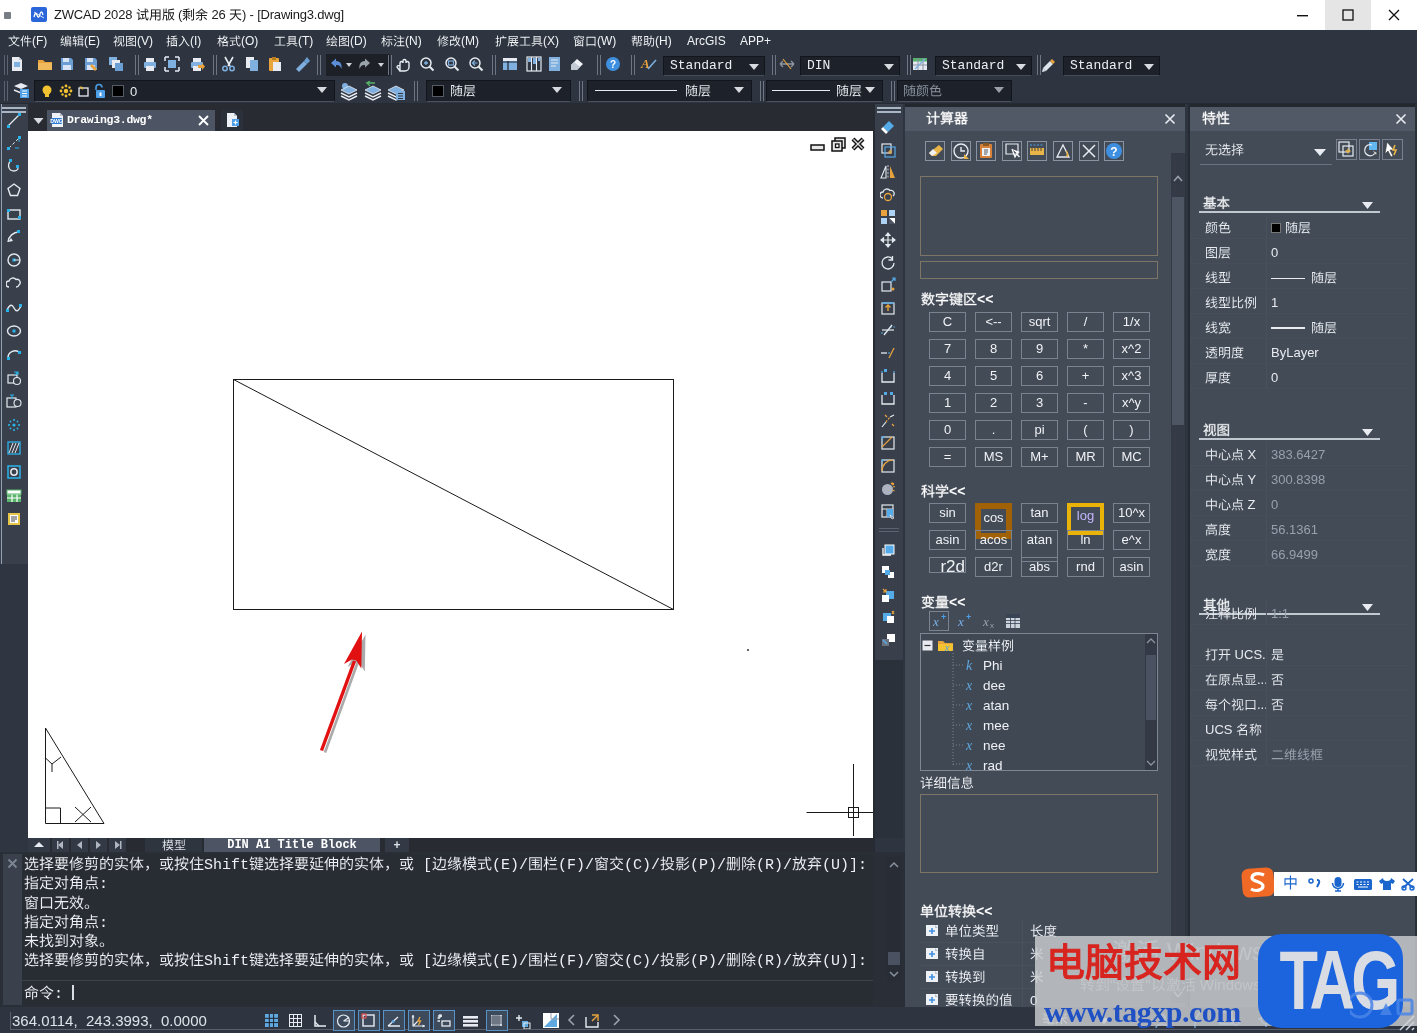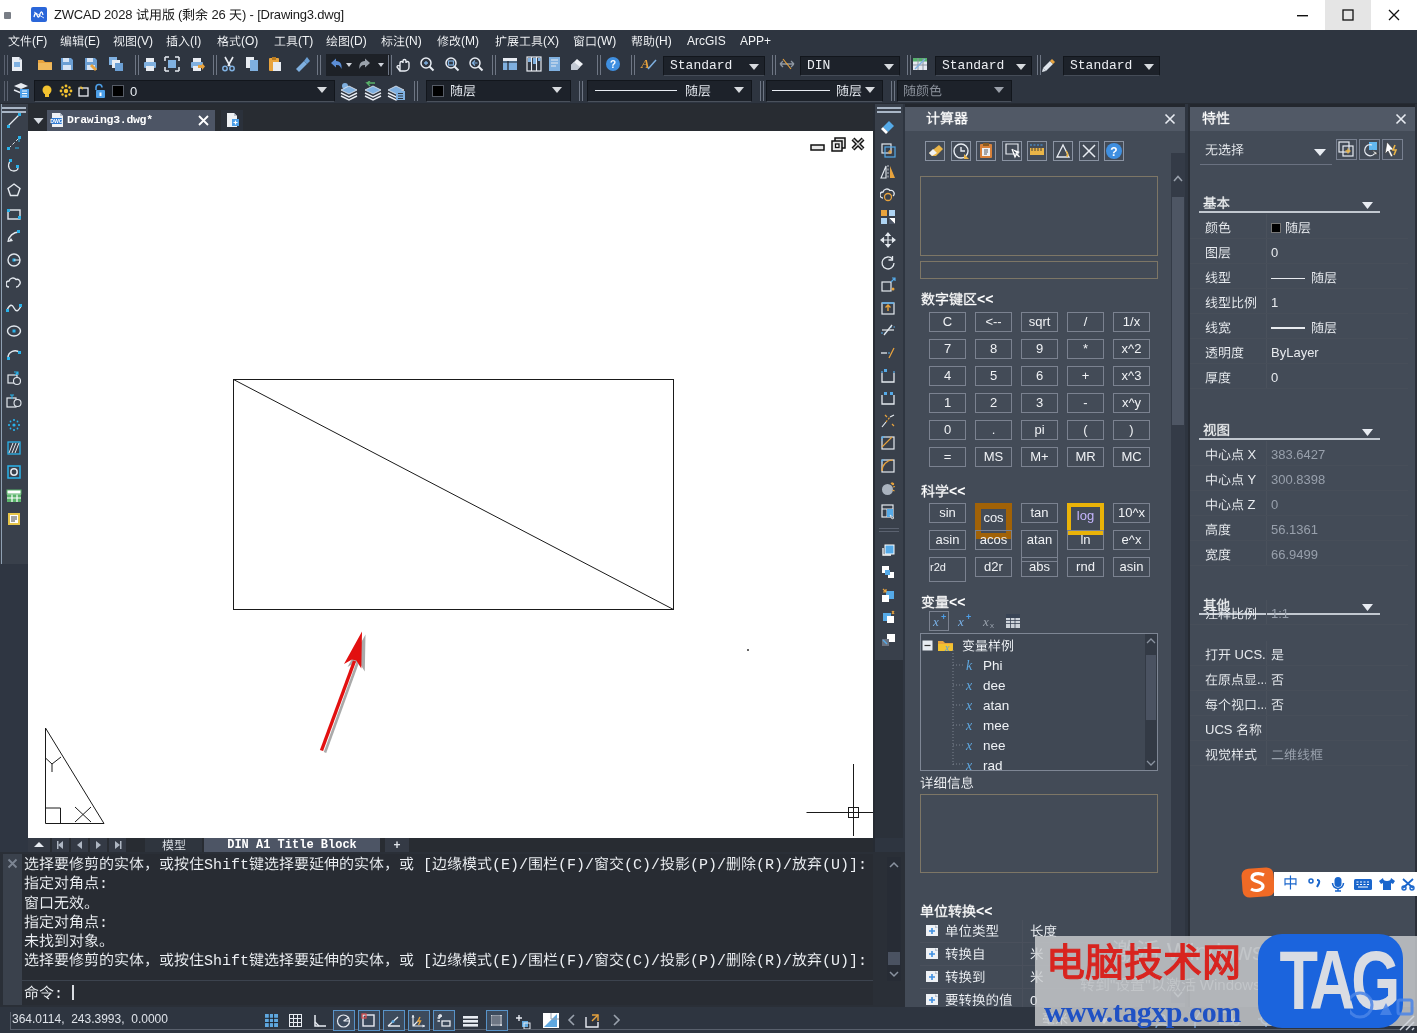--- a/index.html
+++ b/index.html
@@ -929,21 +929,21 @@
 <div class="a" style="left:929px;top:503px;width:37px;height:20px;border:1px solid #7b8290;color:#f0f2f5;font-size:13px;text-align:center;line-height:18px">sin</div>
 <div class="a" style="left:975px;top:503px;width:37px;height:36px;border:6px solid #a16207;color:#f0f2f5;font-size:13px;text-align:center;line-height:18px">cos</div>
 <div class="a" style="left:1021px;top:503px;width:37px;height:20px;border:1px solid #7b8290;color:#f0f2f5;font-size:13px;text-align:center;line-height:18px">tan</div>
 <div class="a" style="left:1067px;top:503px;width:37px;height:32px;border:4px solid #eab308;color:#c4b5fd;font-size:13px;text-align:center;line-height:18px">log</div>
 <div class="a" style="left:1113px;top:503px;width:37px;height:20px;border:1px solid #7b8290;color:#f0f2f5;font-size:13px;text-align:center;line-height:18px">10^x</div>
 <div class="a" style="left:929px;top:530px;width:37px;height:20px;border:1px solid #7b8290;color:#f0f2f5;font-size:13px;text-align:center;line-height:18px">asin</div>
 <div class="a" style="left:975px;top:530px;width:37px;height:20px;border:1px solid #7b8290;color:#f0f2f5;font-size:13px;text-align:center;line-height:18px">acos</div>
 <div class="a" style="left:1021px;top:530px;width:37px;height:32px;border:1px solid #7b8290;color:#f0f2f5;font-size:13px;text-align:center;line-height:18px">atan</div>
 <div class="a" style="left:1067px;top:530px;width:37px;height:20px;border:1px solid #7b8290;color:#f0f2f5;font-size:13px;text-align:center;line-height:18px">ln</div>
 <div class="a" style="left:1113px;top:530px;width:37px;height:20px;border:1px solid #7b8290;color:#f0f2f5;font-size:13px;text-align:center;line-height:18px">e^x</div>
-<div class="a" style="left:929px;top:557px;width:37px;height:25px;border:1px solid #7b8290;color:#f0f2f5;font-size:11px;text-align:left;line-height:18px">r2d</div>
+<div class="a" style="left:929px;top:557px;width:37px;height:16px;border:1px solid #7b8290;color:#f0f2f5;font-size:17px;text-align:right;line-height:18px">r2d</div>
 <div class="a" style="left:975px;top:557px;width:37px;height:20px;border:1px solid #7b8290;color:#f0f2f5;font-size:13px;text-align:center;line-height:18px">d2r</div>
 <div class="a" style="left:1021px;top:557px;width:37px;height:20px;border:1px solid #7b8290;color:#f0f2f5;font-size:13px;text-align:center;line-height:18px">abs</div>
 <div class="a" style="left:1067px;top:557px;width:37px;height:20px;border:1px solid #7b8290;color:#f0f2f5;font-size:13px;text-align:center;line-height:18px">rnd</div>
 <div class="a" style="left:1113px;top:557px;width:37px;height:20px;border:1px solid #7b8290;color:#f0f2f5;font-size:13px;text-align:center;line-height:18px">asin</div>
 <div class="a" style="left:921px;top:594px;font-size:14px;font-weight:bold;color:#fff"><span class="t"><svg class="b" style="width:2em;height:1em" viewBox="0 0 2000 1000" fill="currentColor">
         <use href="#g53D8"></use>
         <use href="#g91CF" x="1000"></use>
       </svg>&lt;&lt;</span></div>
 <div class="a" style="left:929px;top:611px;width:20px;height:20px;border:1px solid #7b8290"></div>
 <svg class="a" style="left:930px;top:612px" width="18" height="18" viewBox="0 0 18 18">
@@ -1342,21 +1342,21 @@
       <span class="vline"></span>
       <span class="val gray"><span class="t"><svg style="width:4em;height:1em" viewBox="0 0 4000 1000" fill="currentColor">
             <use href="#g4E8C"></use>
             <use href="#g7EF4" x="1000"></use>
             <use href="#g7EBF" x="2000"></use>
             <use href="#g6846" x="3000"></use>
           </svg></span></span>
     </div>
   </div>
 <div class="a" style="left:0;top:1007px;width:1417px;height:26px;background:#2e3540"></div>
-<div class="a" style="left:12px;top:1012px;font-size:12px;color:#dfe3e9;letter-spacing:0px">364.0114,&nbsp; 243.3993,&nbsp; 0.0000</div>
+<div class="a" style="left:12px;top:1012px;font-size:15px;color:#dfe3e9;letter-spacing:0px">364.0114,&nbsp; 243.3993,&nbsp; 0.0000</div>
 <div class="a" style="left:10px;top:1029px;width:1390px;height:1px;background:#59606c"></div>
 <div class="a" style="left:10px;top:1012px;width:1px;height:18px;background:#59606c"></div>
 <svg class="a" style="left:264px;top:1013px" width="16" height="16" viewBox="0 0 16 16">
     <rect x="1" y="1" width="13" height="13" fill="#5fa8e0"></rect>
     <path d="M1 5.3 h13 M1 9.6 h13 M5.3 1 v13 M9.6 1 v13" stroke="#1d222a" stroke-width="1"></path>
   </svg>
 <svg class="a" style="left:288px;top:1013px" width="16" height="16" viewBox="0 0 16 16">
     <rect x="1.5" y="1.5" width="12" height="12" fill="none" stroke="#e8ecf2" stroke-width="1"></rect>
     <path d="M1.5 5.5 h12 M1.5 9.5 h12 M5.5 1.5 v12 M9.5 1.5 v12" stroke="#e8ecf2" stroke-width="1"></path>
   </svg>

